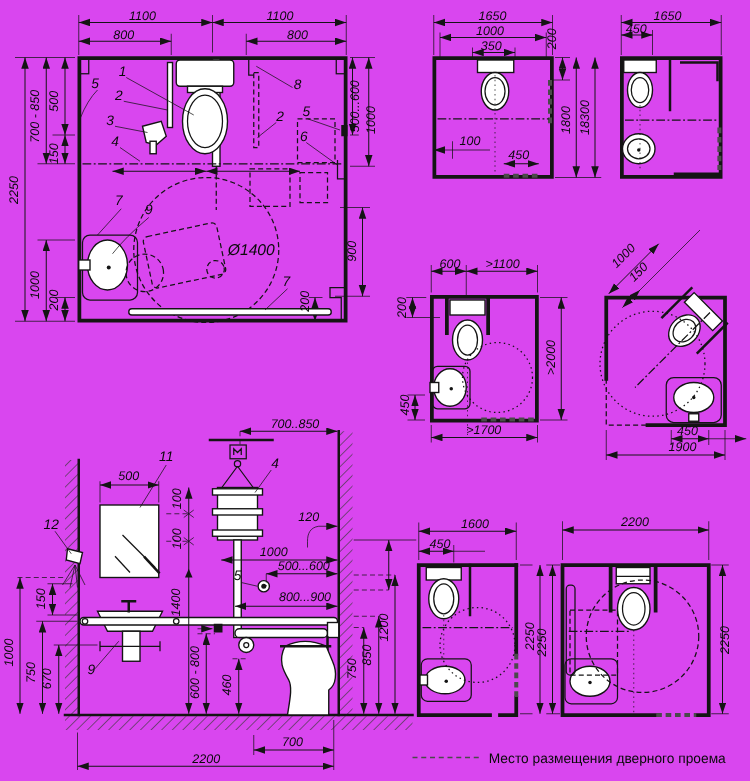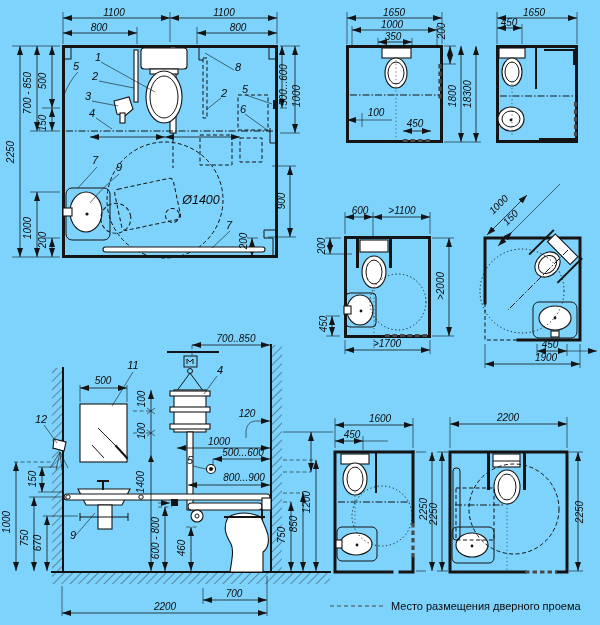--- a/index.html
+++ b/index.html
@@ -1,16 +1,16 @@
 <!DOCTYPE html>
 <html><head>
 <meta charset="utf-8">
 <style>
   html,body{margin:0;padding:0;background:#fff}
-  .sheet{width:600px;height:625px;position:relative;background:#7dd3fc;overflow:hidden}
+  .sheet{width:600px;height:625px;position:relative;background:#d946ef;overflow:hidden}
   svg{display:block}
   
   .w3{stroke:#141414;stroke-width:3;fill:none;stroke-linecap:square}
   .w2{stroke:#141414;stroke-width:2;fill:none;stroke-linecap:square}
   .t{stroke:#141414;stroke-width:1;fill:none}
   .x{stroke:#141414;stroke-width:.6;fill:none}
   .dim{stroke:#141414;stroke-width:.8;fill:none}
   .f{stroke:#141414;stroke-width:1.1;fill:#fff}
   .ff{fill:#141414;stroke:none}
   .d{stroke-dasharray:4 2.5}

